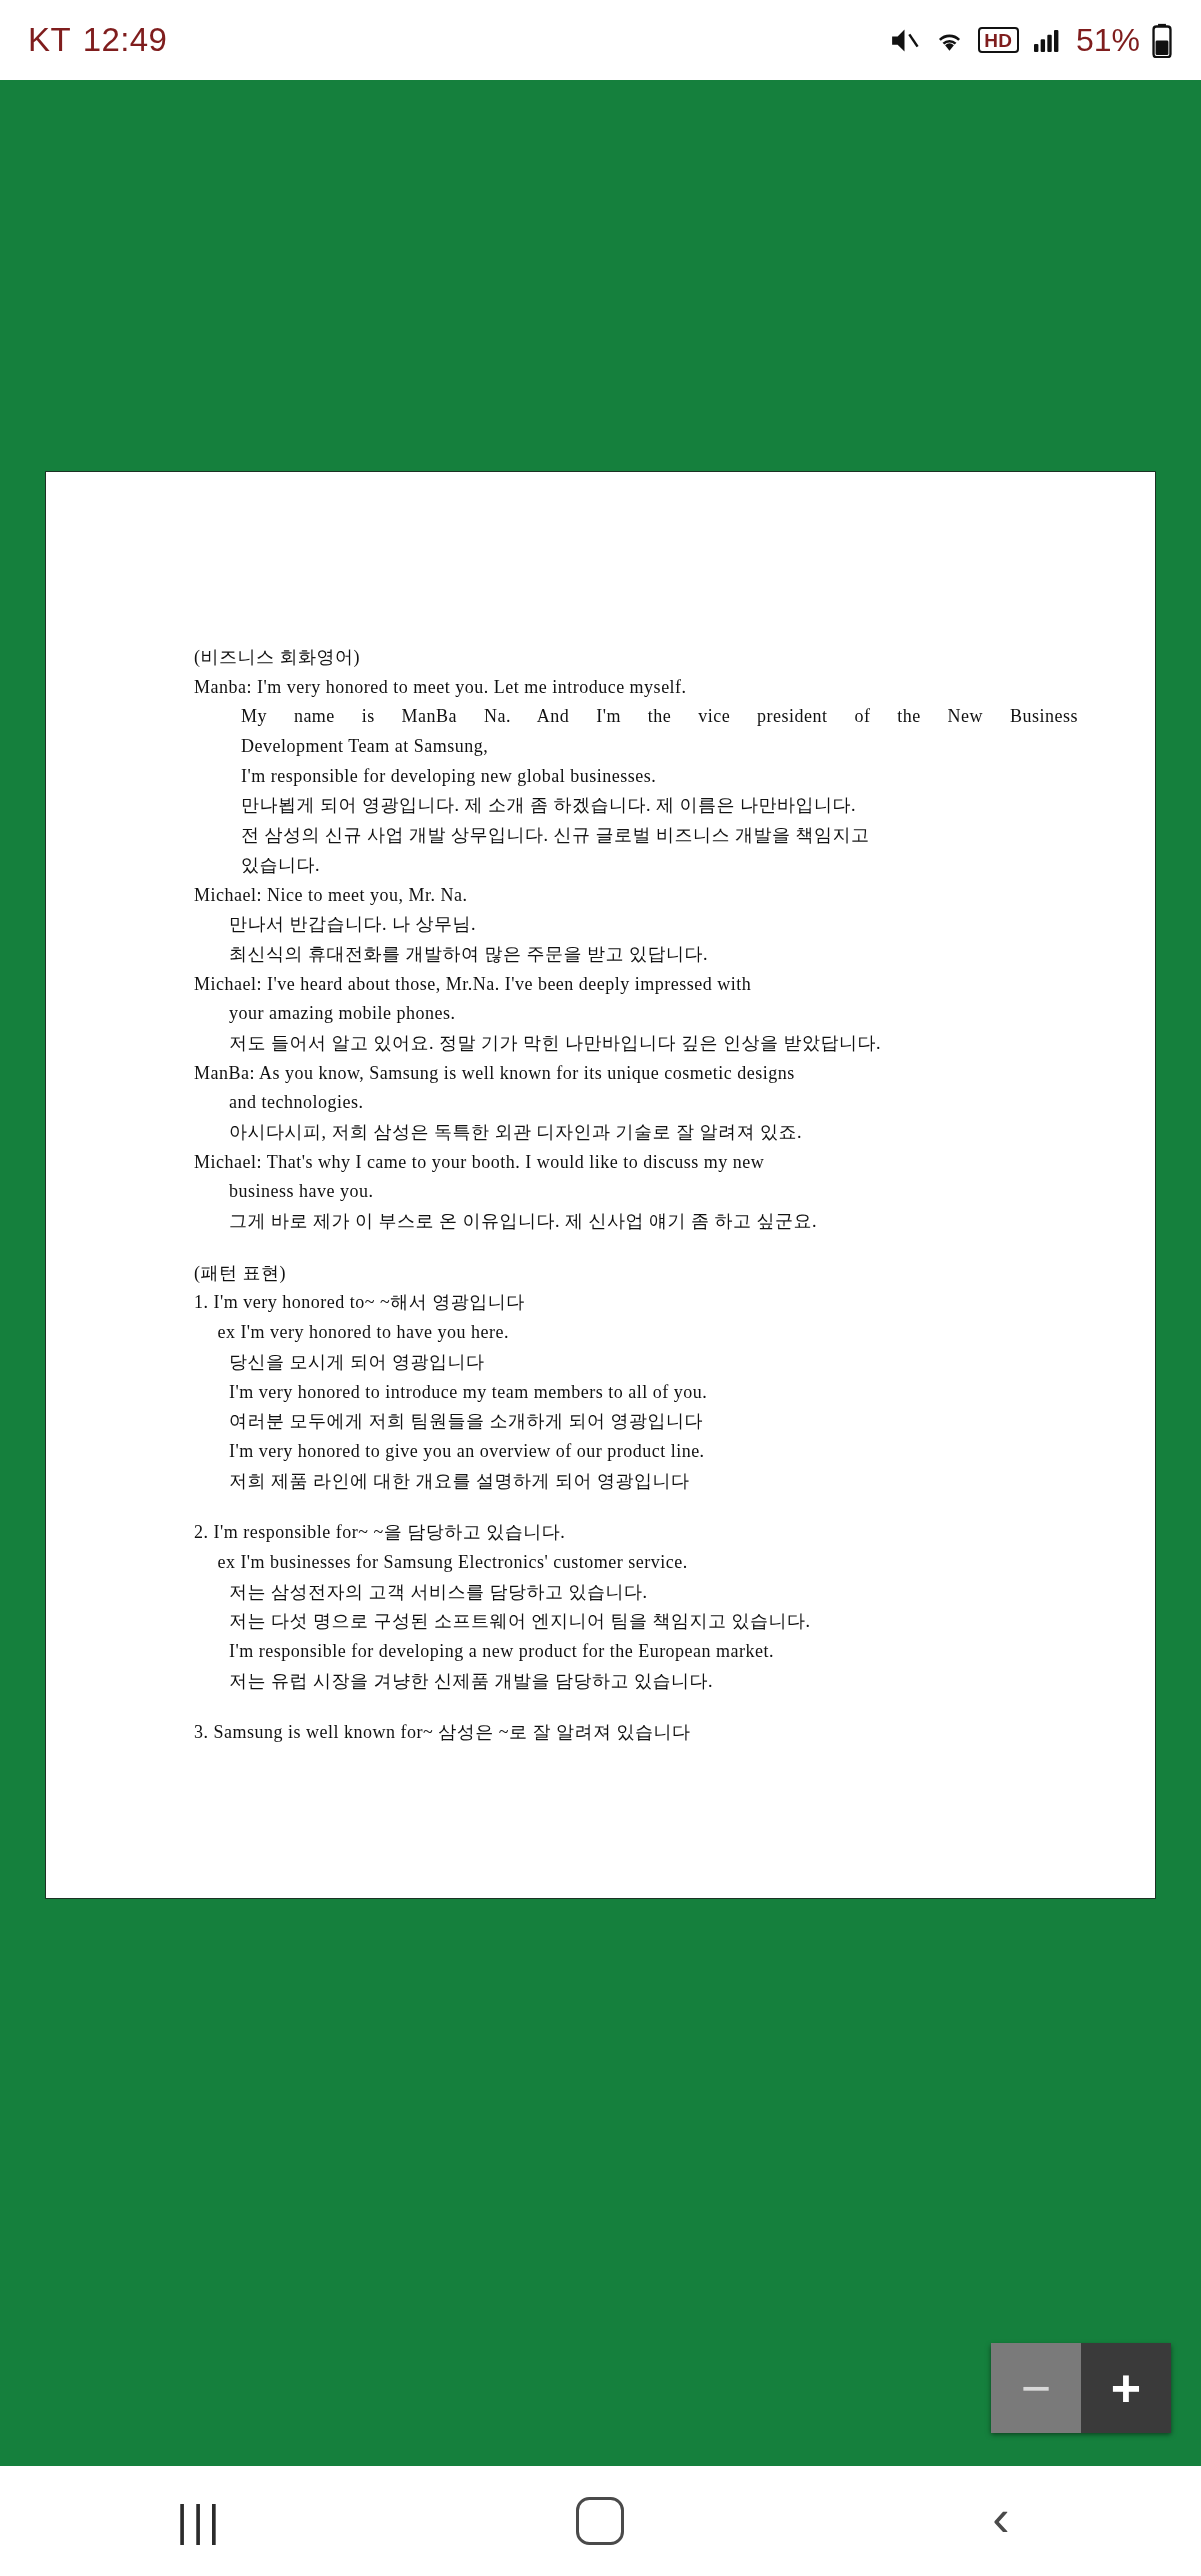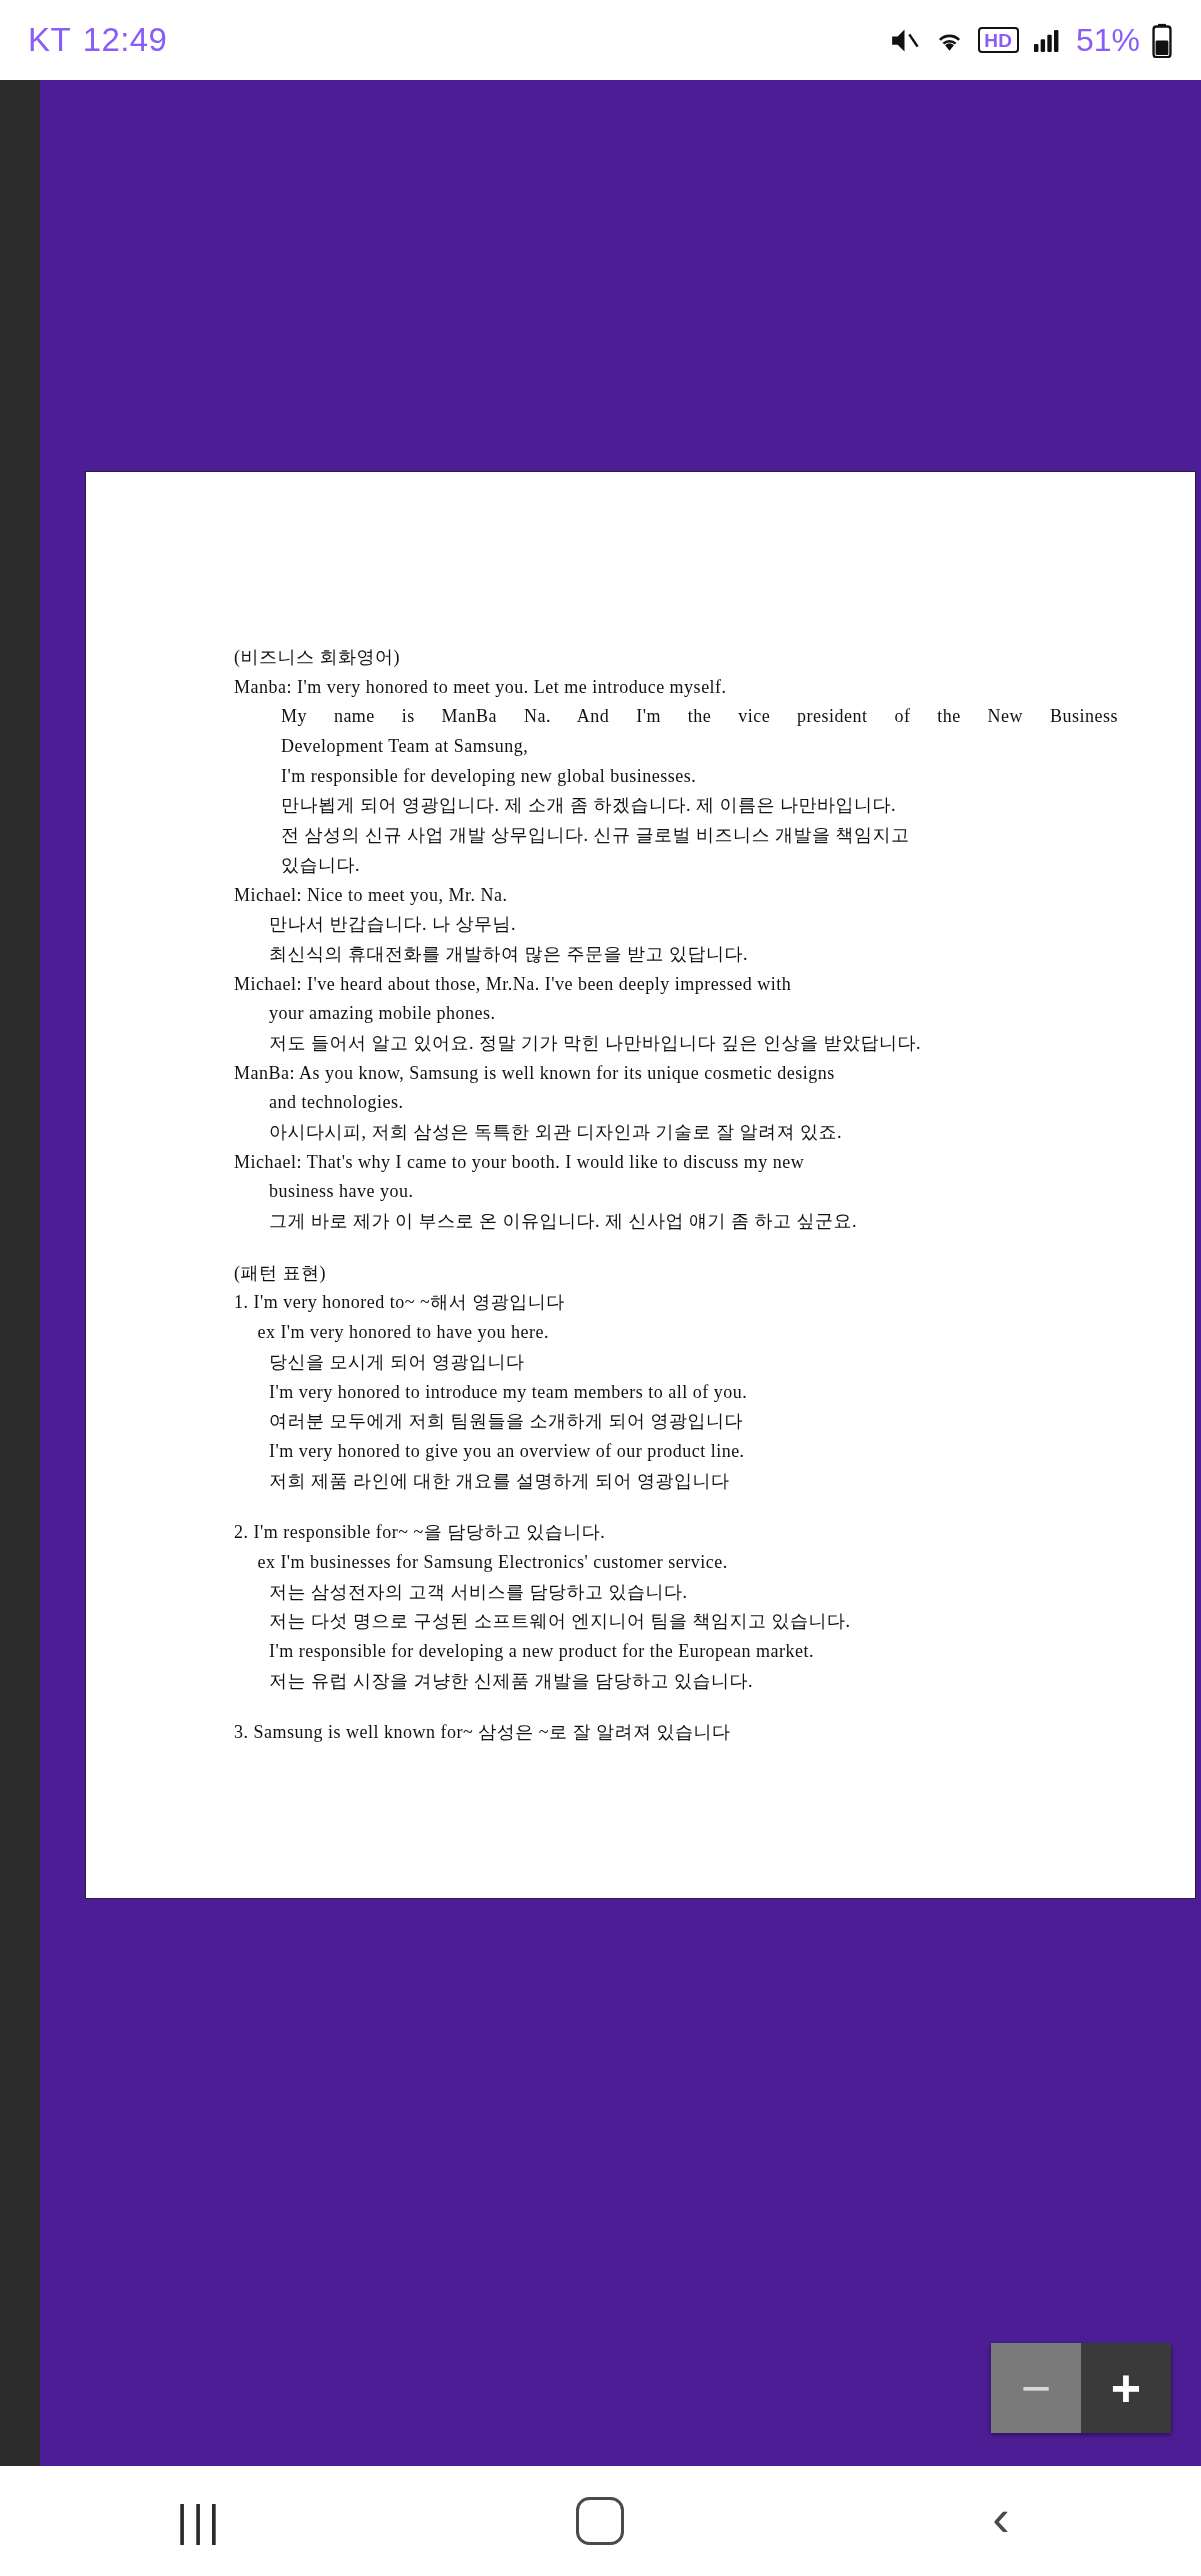--- a/index.html
+++ b/index.html
@@ -19,21 +19,21 @@
     height: 2576px;
     background: #2b2b2b;
     display: flex;
     flex-direction: column;
   }
 
   
   .status-bar {
     height: 80px;
     background: #ffffff;
-    color: #8b5cf6;
+    color: #7f1d1d;
     display: flex;
     align-items: center;
     justify-content: space-between;
     padding: 0 28px 0 28px;
     box-sizing: border-box;
     flex: 0 0 auto;
   }
   .status-left {
     display: flex;
     align-items: center;
@@ -59,23 +59,22 @@
   }
   .battery-pct {
     font-size: 32px;
     margin-left: 3.3px;
   }
 
   
   .viewer {
     position: relative;
     flex: 1 1 auto;
-    background: #4c1d95;
+    background: #15803d;
     overflow: hidden;
-    margin-left: 40px;
   }
 
   .page-sheet {
     position: absolute;
     left: 46px;
     top: 392px;
     width: 1109px;
     height: 1426px;
     background: #ffffff;
     box-shadow: 0 0 0 0.8px #1f1f1f;

